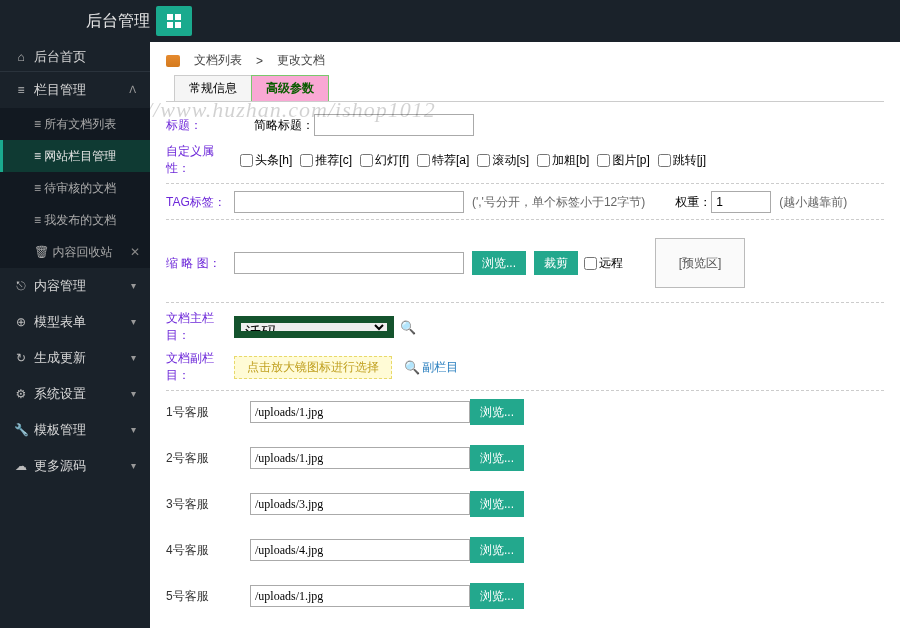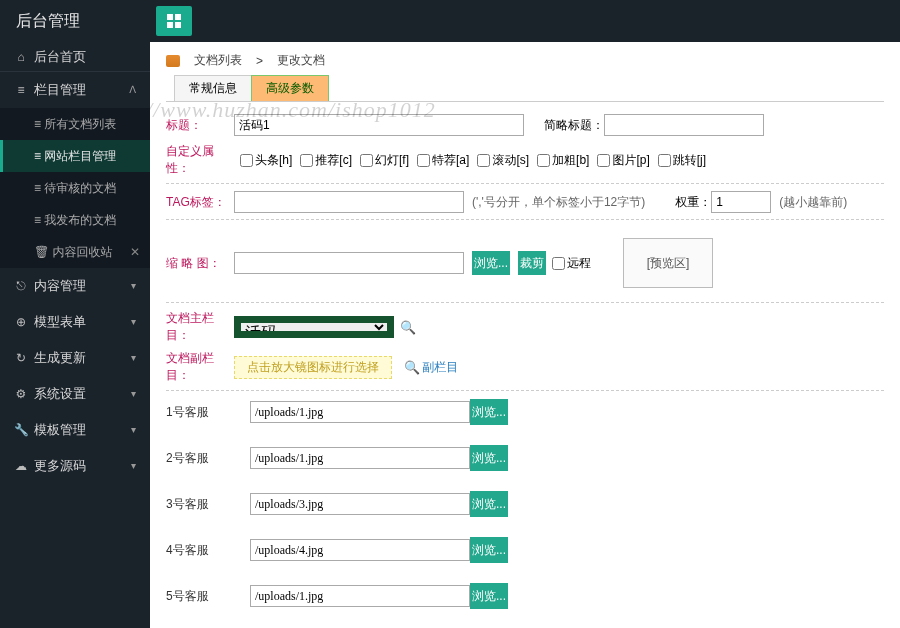--- a/index.html
+++ b/index.html
@@ -1,19 +1,19 @@
 <!DOCTYPE html>
 <html><head>
 <meta charset="utf-8">
 <style>
 * { box-sizing: border-box; margin: 0; padding: 0; }
 body { font-family: "Microsoft YaHei", SimSun, sans-serif; font-size: 12px; background: #fff; width: 900px; height: 628px; overflow: hidden; position: relative; }
 
 .topbar { height: 42px; background: #1a222a; display: flex; align-items: center; }
-.topbar-title { color: #e8e8e8; font-size: 16px; padding-left: 16px; width: 150px; }
+.topbar-title { color: #e8e8e8; font-size: 16px; padding-left: 16px; width: 150px; text-align: right; }
 .topbar-btn { width: 36px; height: 30px; background: #1aaa8e; margin-left: 6px; display: flex; align-items: center; justify-content: center; cursor: pointer; border-radius: 2px; }
 .grid-icon { width: 14px; height: 14px; display: grid; grid-template-columns: 1fr 1fr; grid-template-rows: 1fr 1fr; gap: 2px; }
 .grid-icon span { background: #fff; }
 
 .sidebar { position: absolute; left: 0; top: 42px; width: 150px; bottom: 0; background: #1a222a; color: #c8c8c8; }
 .side-top { height: 30px; line-height: 30px; padding-left: 14px; font-size: 13px; color: #d8d8d8; display: flex; align-items: center; gap: 6px; border-bottom: 1px solid #2a333c; }
 .side-item { height: 36px; line-height: 36px; padding: 0 14px; font-size: 13px; color: #d8d8d8; display: flex; align-items: center; justify-content: space-between; cursor: pointer; }
 .side-item .lft { display: flex; align-items: center; gap: 6px; }
 .side-sub { background: #121921; }
 .side-sub .subitm { height: 32px; line-height: 32px; padding-left: 34px; font-size: 12px; color: #aaa; display: flex; align-items: center; justify-content: space-between; cursor: pointer; }
@@ -25,35 +25,35 @@
 
 .main { position: absolute; left: 150px; right: 0; top: 42px; bottom: 0; background: #fff; overflow-y: auto; }
 .watermark { position: absolute; left: -60px; top: 55px; font-size: 22px; color: rgba(0,0,0,.18); font-family: Georgia, serif; font-style: italic; pointer-events: none; letter-spacing: 1px; z-index: 5; }
 .inner { padding: 10px 16px; }
 
 .crumb { display: flex; align-items: center; gap: 14px; font-size: 12px; color: #444; margin-bottom: 6px; }
 .book-icon { width: 14px; height: 12px; background: linear-gradient(#e68a2e,#d47a1e); border-radius: 2px; }
 
 .tabs { display: flex; border-bottom: 1px solid #ccc; padding-left: 8px; }
 .tabs .tab { padding: 4px 14px; border: 1px solid #ccc; border-bottom: none; background: #f5f5f5; margin-right: -1px; font-size: 12px; cursor: pointer; }
-.tabs .tab.active { background: #fdba74; border-color: #7ac76e; color: #0a5c00; }
+.tabs .tab.active { background: #f9a8d4; border-color: #7ac76e; color: #0a5c00; font-weight: bold; }
 
 .form { margin-top: 8px; }
 .row { display: flex; align-items: center; min-height: 30px; padding: 3px 0; }
 .dashed { border-bottom: 1px dashed #ccc; padding-bottom: 6px; margin-bottom: 4px; }
-.lbl2 { width: 68px; color: #be185d; padding-right: 6px; }
+.lbl2 { width: 68px; color: #6d28d9; padding-right: 6px; }
 input[type=text] { border: 1px solid #aaa; height: 22px; padding: 0 4px; font-size: 12px; }
 .w300 { width: 290px; }
 .w170 { width: 160px; }
 .w60 { width: 60px; }
 .txt-after { color: #666; margin-left: 8px; text-align: right; }
 .cb { margin: 0 2px 0 6px; vertical-align: middle; }
 .cblabel { margin-right: 2px; vertical-align: middle; }
 
-.btn-teal { background: #23a88d; color: #fff; border: none; height: 26px; padding: 0 2px; font-size: 12px; cursor: pointer; }
+.btn-teal { background: #23a88d; color: #fff; border: none; height: 26px; padding: 0 10px; font-size: 12px; cursor: pointer; }
 .btn-teal.small { height: 24px; }
 
 .preview-box { width: 90px; height: 50px; border: 1px solid #bbb; display: flex; align-items: center; justify-content: center; color: #555; background: #fafafa; margin-left: 30px; }
 
 select { border: 7px solid #14532d; height: 22px; font-size: 16px; min-width: 160px; text-decoration: underline; }
 .mag { color: #2a7fbf; font-size: 13px; margin-left: 6px; cursor: pointer; }
 .yellow-hint { background: #fffbd6; color: #c0a020; padding: 2px 12px; border: 1px dashed #e8d96a; margin-right: 6px; font-size: 12px; }
 .sublink { color: #2a7fbf; margin-left: 2px; }
 
 .kefu-row { display: flex; align-items: center; margin: 8px 0 20px 0; }
@@ -164,21 +164,20 @@
 
     <div class="tabs">
       <div class="tab">常规信息</div>
       <div class="tab active">高级参数</div>
     </div>
 
     <div class="form">
 
       <div class="row">
         <span class="lbl2">标题：</span>
-        <input type="text" class="w300" value="活码1" style="">
         <span style="margin-left:20px">简略标题：</span>
         <input type="text" class="w170" value="" style="">
       </div>
 
       <div class="row dashed">
         <span class="lbl2">自定义属性：</span>
         <span id="attr-holder"><input type="checkbox" class="cb" style=""><span class="cblabel">头条[h]</span><input type="checkbox" class="cb" style=""><span class="cblabel">推荐[c]</span><input type="checkbox" class="cb" style=""><span class="cblabel">幻灯[f]</span><input type="checkbox" class="cb" style=""><span class="cblabel">特荐[a]</span><input type="checkbox" class="cb" style=""><span class="cblabel">滚动[s]</span><input type="checkbox" class="cb" style=""><span class="cblabel">加粗[b]</span><input type="checkbox" class="cb" style=""><span class="cblabel">图片[p]</span><input type="checkbox" class="cb" style=""><span class="cblabel">跳转[j]</span></span>
       </div>
 
       <div class="row dashed">

